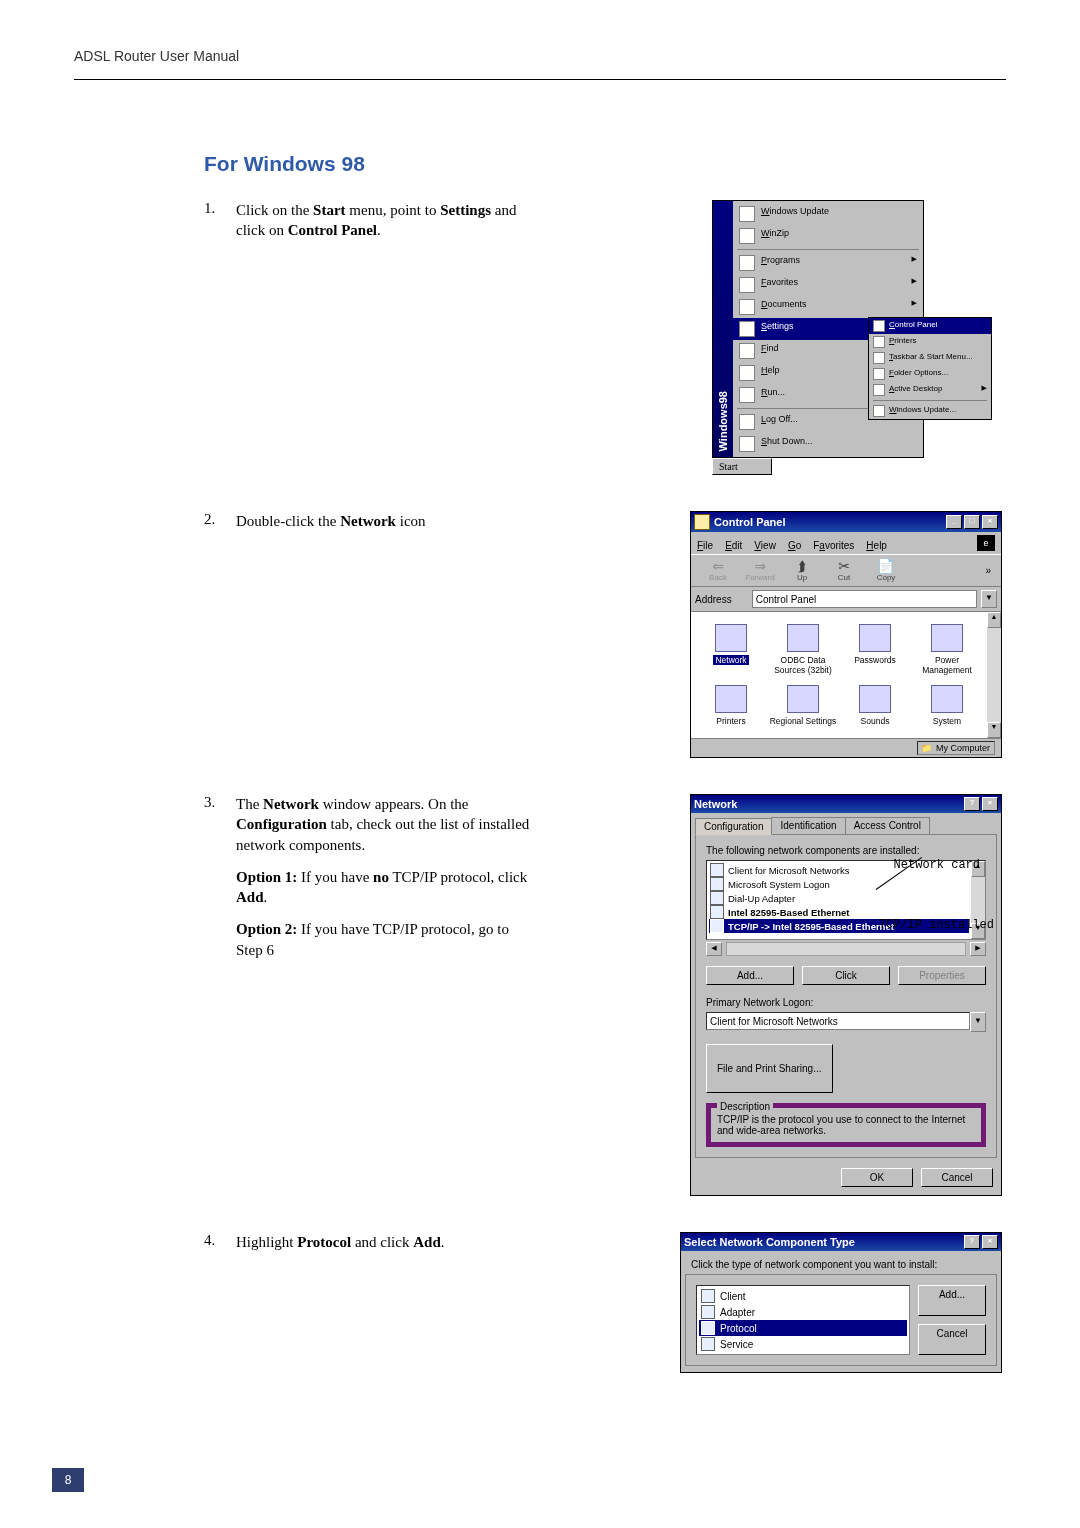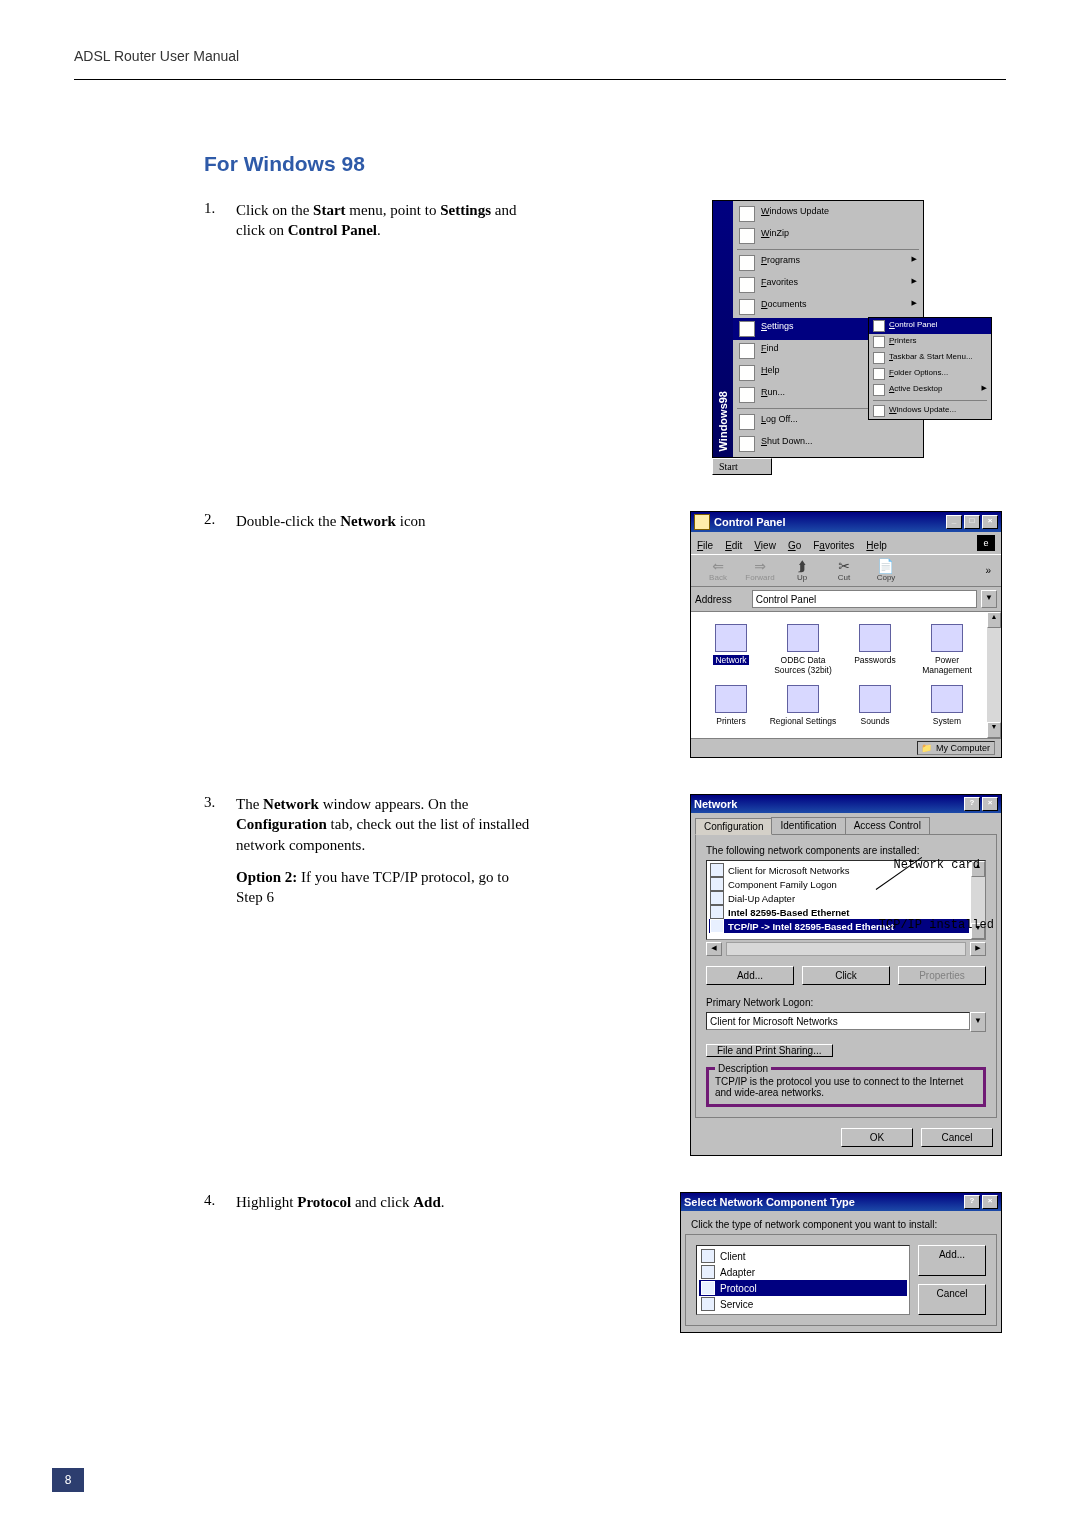--- a/index.html
+++ b/index.html
@@ -231,21 +231,21 @@
     border-top-color:#fff; border-left-color:#fff;
     padding:3px 0; font-size:10px;
   }
   .wbutton.dis { color:#808080; }
   .combo {
     display:flex; margin-top:4px;
   }
   .combo input { flex:1; border:1px inset #808080; height:16px; padding:0 3px; font-size:10px; }
   .combo .dd { width:14px; height:18px; background:#c0c0c0; border:1px solid #808080; border-top-color:#fff; border-left-color:#fff; text-align:center; font-size:8px; line-height:16px;}
   .grp {
-    border:3px solid #701a75; padding:6px; margin-top:10px; position:relative;
+    border:5px solid #701a75; padding:6px; margin-top:10px; position:relative;
   }
   .grp .lg { position:absolute; top:-7px; left:6px; background:#c0c0c0; padding:0 3px; font-size:10px; }
   .dlgbtns { display:flex; justify-content:flex-end; gap:8px; padding:4px 8px 8px 8px; }
   .dlgbtns .wbutton { flex:0 0 70px; }
   .callout {
     position:absolute; font-size:12px; font-family: Liberation Mono, monospace;
   }
   .netwrap { position:relative; }
   .co-line { position:absolute; border-top:1px solid #000; transform-origin:left center; }
 
@@ -442,20 +442,21 @@
             <span class="mc">📁 <span>My Computer</span></span>
           </div>
         </div>
       </div>
     </div>
 
     <div class="row">
       <div class="step-num">3.</div>
       <div class="step-text">
         <p>The <b>Network</b> window appears. On the <b>Configuration</b> tab, check out the list of installed network components.</p>
+        <p><b>Option 1:</b> If you have <b>no</b> TCP/IP protocol, click <b>Add</b>.</p>
         <p><b>Option 2:</b> If you have TCP/IP protocol, go to Step 6</p>
       </div>
       <div class="shot netwrap">
         <div class="dlg">
           <div class="titlebar">
             <span>Network</span>
             <span class="winbtns">
               <span class="wbtn">?</span>
               <span class="wbtn">×</span>
             </span>
@@ -468,21 +469,21 @@
           <div class="pane">
             <div style="margin-bottom:4px;">The following network components are installed:</div>
             <div class="listbox">
               <div class="lb-inner" id="net-list">
                   <div class="lbi">
                     <span class="li-ic"></span>
                     <span style="">Client for Microsoft Networks</span>
                   </div>
                   <div class="lbi">
                     <span class="li-ic"></span>
-                    <span style="">Component Family Logon</span>
+                    <span style="">Microsoft System Logon</span>
                   </div>
                   <div class="lbi">
                     <span class="li-ic"></span>
                     <span style="">Dial-Up Adapter</span>
                   </div>
                   <div class="lbi">
                     <span class="li-ic"></span>
                     <span style="font-weight:bold;">Intel 82595-Based Ethernet</span>
                   </div>
                   <div class="lbi sel">
@@ -505,21 +506,21 @@
               <span class="wbutton">Add...</span>
               <span class="wbutton">Click</span>
               <span class="wbutton dis">Properties</span>
             </div>
             <div style="margin-top:12px;">Primary Network Logon:</div>
             <div class="combo">
               <input value="Client for Microsoft Networks" style="">
               <span class="dd">▼</span>
             </div>
             <div style="margin-top:12px;">
-              <span class="wbutton" style="display:inline-block;flex:none;padding:0 10px;">File and Print Sharing...</span>
+              <span class="wbutton" style="display:inline-block;flex:none;padding:18px 10px;">File and Print Sharing...</span>
             </div>
             <div class="grp">
               <span class="lg">Description</span>
               <span>TCP/IP is the protocol you use to connect to the Internet and wide-area networks.</span>
             </div>
           </div>
           <div class="dlgbtns">
             <span class="wbutton">OK</span>
             <span class="wbutton">Cancel</span>
           </div>

